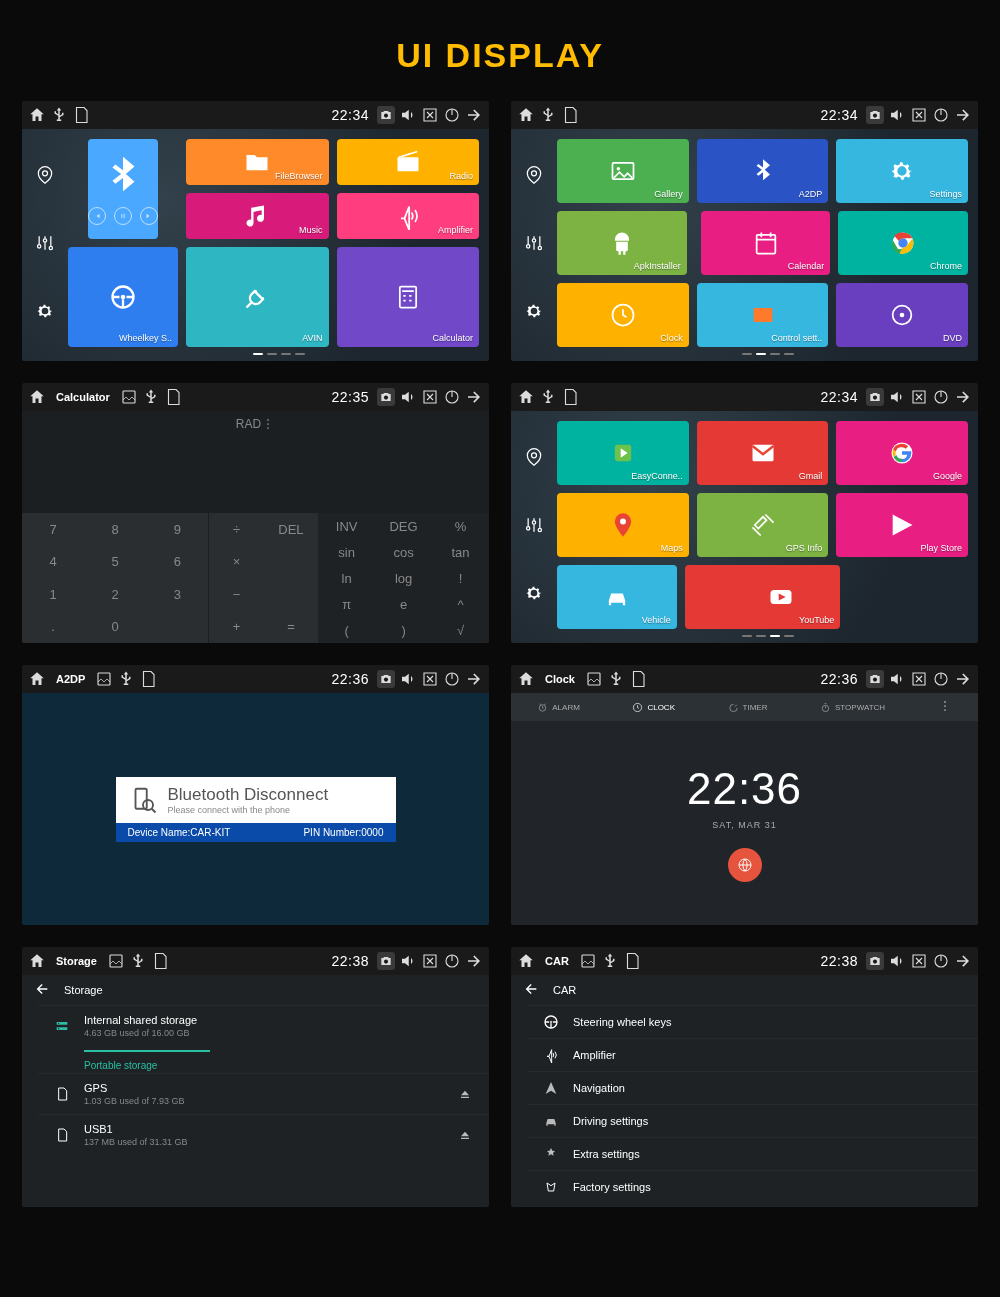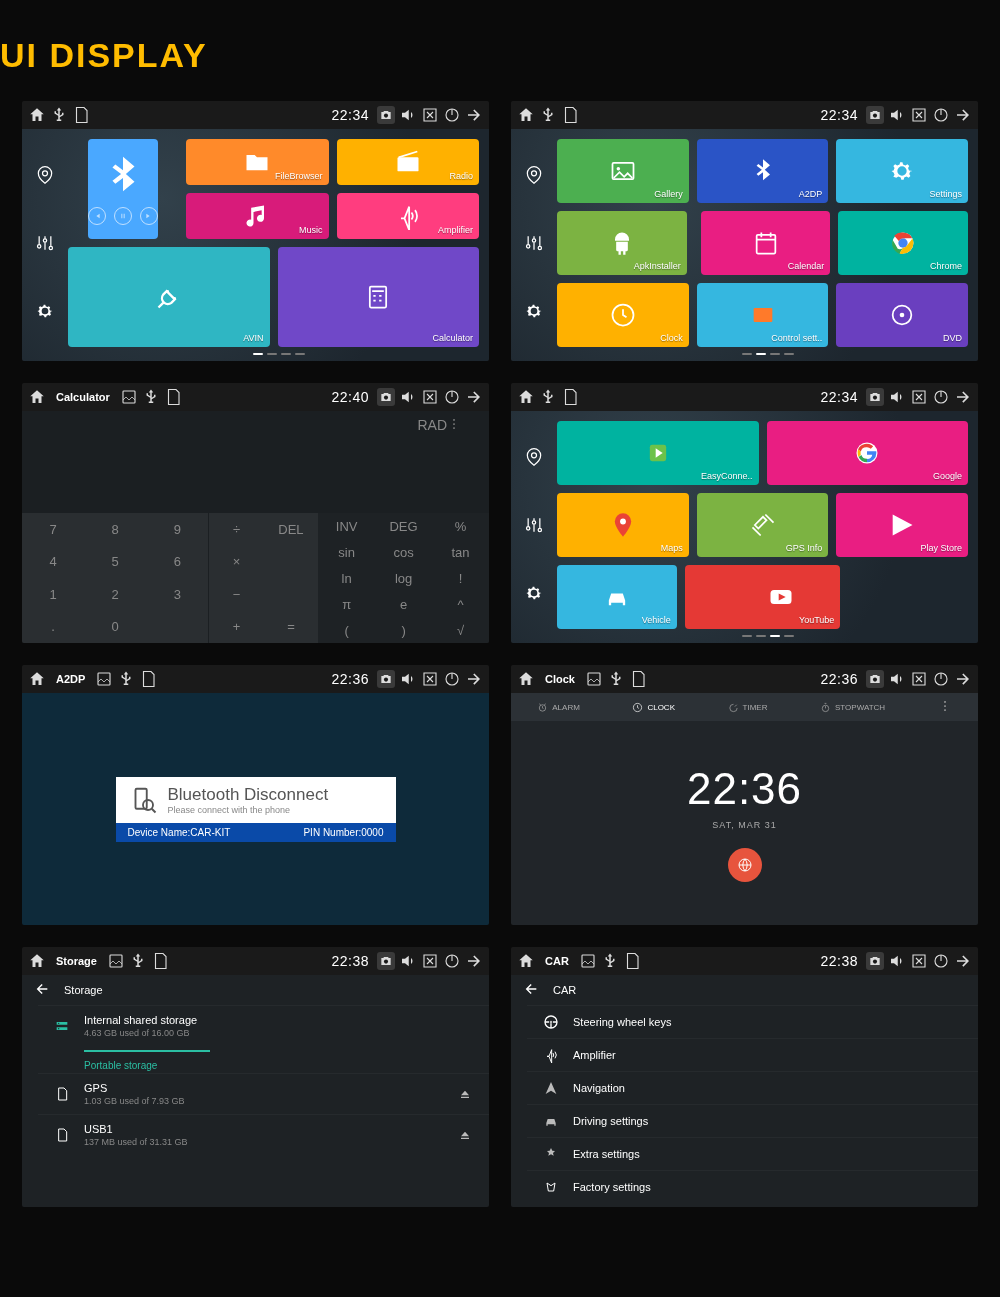--- a/index.html
+++ b/index.html
@@ -1,17 +1,17 @@
 <!DOCTYPE html>
 <html><head>
 <meta charset="utf-8">
 <style>
   * { box-sizing: border-box; margin: 0; padding: 0; }
   body { background: #0a0a0a; font-family: -apple-system, "Helvetica Neue", Arial, sans-serif; width: 1000px; }
-  .page-title { color: #ffbc00; font-size: 34px; font-weight: 700; letter-spacing: 2px; text-align: left; padding: 36px 0 26px; }
+  .page-title { color: #ffbc00; font-size: 34px; font-weight: 700; letter-spacing: 2px; text-align: center; padding: 36px 0 26px; }
   .grid { display: grid; grid-template-columns: 1fr 1fr; gap: 22px; padding: 0 22px 60px; }
   .panel { background: #111; border-radius: 2px; overflow: hidden; position: relative; height: 260px; color: #fff; }
 
   
   .statusbar { display: flex; align-items: center; height: 28px; background: #1a1a1a; padding: 0 6px; gap: 4px; font-size: 10px; }
   .statusbar .ico { width: 18px; height: 18px; display: inline-flex; align-items: center; justify-content: center; fill: #dcdcdc; color:#dcdcdc; }
   .statusbar .title { flex: 0 0 auto; font-weight: 600; font-size: 11px; padding: 0 6px; }
   .statusbar .spacer { flex: 1; }
   .statusbar .time { font-size: 14px; letter-spacing: .5px; padding-right: 4px; }
   .statusbar .camera-box { background: #3a3a3a; border-radius: 3px; padding: 2px; }
@@ -31,21 +31,21 @@
   .big-bt { background:#4aa8ff; height:100%; display:flex; flex-direction:column; align-items:center; justify-content:center; gap:8px; border-radius:4px; }
   .big-bt .controls { display:flex; gap:8px; }
   .big-bt .ctl { width:18px;height:18px;border:1.5px solid #bfe0ff;border-radius:50%;display:flex;align-items:center;justify-content:center; }
   .big-bt .ctl svg{width:8px;height:8px;fill:#bfe0ff;}
   .pager { height: 14px; display:flex; align-items:center; justify-content:center; gap:4px; }
   .pager span{ width:10px;height:2px;background:#777;border-radius:1px;}
   .pager span.on{background:#fff;}
 
   
   .calc-body { height: calc(100% - 28px); background:#1b1f22; display:flex; flex-direction:column; }
-  .calc-top { display:flex; justify-content:flex-end; padding:6px 28px; font-size:14px; color:#888;}
+  .calc-top { display:flex; justify-content:center; padding:6px 28px; font-size:12px; color:#888;}
   .calc-display { flex:1; }
   .calc-keys { display:flex; height:130px; }
   .pad { display:grid; }
   .pad div{ display:flex; align-items:center; justify-content:center; font-size:13px; color:#888;}
   .nums{ flex:1.2; grid-template-columns:repeat(3,1fr); grid-template-rows:repeat(4,1fr); background:#2a2e31;}
   .ops { flex:.7; grid-template-columns:repeat(2,1fr); grid-template-rows:repeat(4,1fr); background:#2a2e31; border-left:1px solid #1b1f22;}
   .fns { flex:1.1; grid-template-columns:repeat(3,1fr); grid-template-rows:repeat(4,1fr); background:#1e2225;}
 
   
   .a2dp-body{ height:calc(100% - 28px); background:#0e2a3a; display:flex; align-items:center; justify-content:center;}
@@ -395,20 +395,26 @@
               <div class="tile small-tile" style="background: rgb(255, 61, 127);">
                     <svg viewBox="0 0 24 24">
                       <use href="#i-amp"></use>
                     </svg>
                     <span class="label">Amplifier</span>
                   </div>
             </div>
           </div>
         </div>
         <div class="tile-row" style="height:34%">
+          <div class="tile big-tile" style="width: 110px; background: rgb(47, 126, 240);">
+                <svg viewBox="0 0 24 24">
+                  <use href="#i-wheel"></use>
+                </svg>
+                <span class="label">Wheelkey S..</span>
+              </div>
           <div class="tile small-tile" style="background: rgb(47, 182, 195);">
                 <svg viewBox="0 0 24 24">
                   <use href="#i-plug"></use>
                 </svg>
                 <span class="label">AVIN</span>
               </div>
           <div class="tile small-tile" style="background: rgb(112, 72, 200);">
                 <svg viewBox="0 0 24 24">
                   <use href="#i-calc"></use>
                 </svg>
@@ -573,21 +579,21 @@
           <svg viewBox="0 0 24 24">
             <use href="#i-usb"></use>
           </svg>
         </span>
     <span class="ico">
           <svg viewBox="0 0 24 24">
             <use href="#i-sd"></use>
           </svg>
         </span>
     <span class="spacer"></span>
-    <span class="time">22:40</span>
+    <span class="time">22:35</span>
     <span class="ico camera-box">
           <svg viewBox="0 0 24 24">
             <use href="#i-camera"></use>
           </svg>
         </span>
     <span class="ico">
           <svg viewBox="0 0 24 24">
             <use href="#i-vol"></use>
           </svg>
         </span>
@@ -720,20 +726,26 @@
     </div>
     <div class="tile-area">
       <div class="tile-rows" id="p4rows">
             <div class="tile-row" style="flex: 1 1 0%;">
               <div class="tile small-tile" style="background: rgb(0, 179, 160);">
                 <svg viewBox="0 0 24 24">
                   <use href="#i-easy"></use>
                 </svg>
                 <span class="label">EasyConne..</span>
               </div>
+              <div class="tile small-tile" style="background: rgb(229, 57, 53);">
+                <svg viewBox="0 0 24 24">
+                  <use href="#i-gmail"></use>
+                </svg>
+                <span class="label">Gmail</span>
+              </div>
               <div class="tile small-tile" style="background: rgb(233, 30, 130);">
                 <svg viewBox="0 0 24 24">
                   <use href="#i-google"></use>
                 </svg>
                 <span class="label">Google</span>
               </div>
             </div>
             <div class="tile-row" style="flex: 1 1 0%;">
               <div class="tile small-tile" style="background: rgb(255, 177, 0);">
                 <svg viewBox="0 0 24 24">

